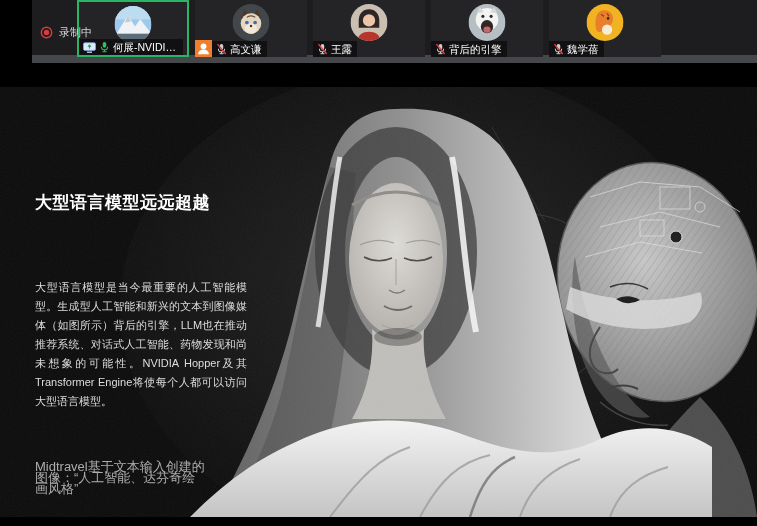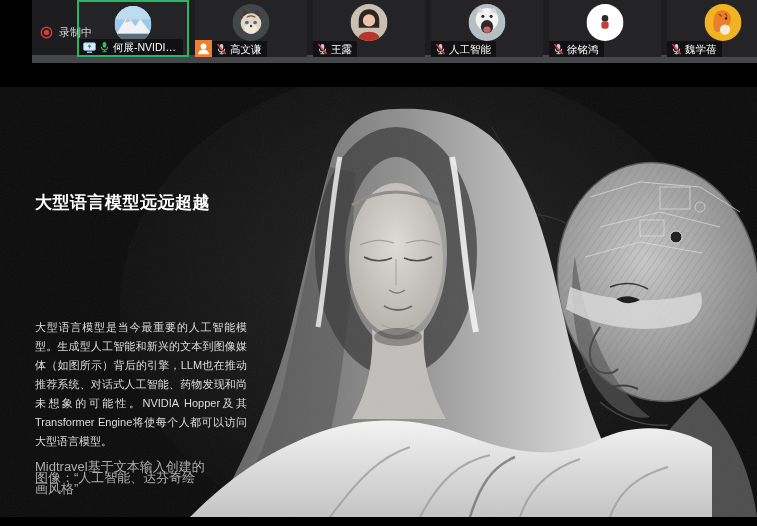--- a/index.html
+++ b/index.html
@@ -27,21 +27,21 @@
   .pbadge svg{display:block;width:100%;height:100%;}
 
   
   .main-area{position:absolute;top:63px;left:0;width:757px;height:337px;background:#000;}
   .slide{position:absolute;top:24px;left:0;width:757px;height:430px;background:#0b0b0c;overflow:hidden;}
   .slide svg.art{position:absolute;top:0;left:0;}
 
   .slide-title{position:absolute;left:35px;top:103px;width:260px;color:#fff;
                font-size:17px;font-weight:bold;line-height:25px;letter-spacing:.5px;}
   .slide-body{position:absolute;left:35px;top:191px;width:212px;color:#dedede;
-              font-size:11px;line-height:19px;text-align:justify;margin-top:40px;}
+              font-size:11px;line-height:19px;text-align:justify;}
   .slide-caption{position:absolute;left:35px;top:374px;width:170px;color:#adadad;
                  font-size:13px;line-height:11px;}
 </style>
 </head>
 <body>
 
 <div class="screen">
 
   <div class="top-strip">
     <div class="shelf"></div>
@@ -150,43 +150,24 @@
           </svg>
         </div>
         <div class="nameb">
           <svg class="micicon" width="11" height="12" viewBox="0 0 12 13">
             <rect x="4.1" y="1" width="3.8" height="6.4" rx="1.9" fill="#cfcfcf"></rect>
             <path d="M2.6 6.2a3.4 3.4 0 0 0 6.8 0" fill="none" stroke="#cfcfcf" stroke-width="1.1"></path>
             <line x1="6" y1="9.8" x2="6" y2="11.3" stroke="#cfcfcf" stroke-width="1.1"></line>
             <line x1="3.8" y1="11.6" x2="8.2" y2="11.6" stroke="#cfcfcf" stroke-width="1.1"></line>
             <line x1="1.6" y1="1.2" x2="10.6" y2="12" stroke="#e24545" stroke-width="1.5"></line>
           </svg>
-          <span class="pname">人工智能</span>
-        </div>
-      </div>
-
-      <div class="tile">
-        <div class="avatar">
-          <svg viewBox="0 0 36 36">
-            <rect width="36" height="36" fill="#ffffff"></rect>
-            <circle cx="18" cy="14" r="3.2" fill="#2e2a28"></circle>
-            <rect x="14.5" y="17" width="7" height="7" rx="2" fill="#c23f38"></rect>
-          </svg>
-        </div>
-        <div class="nameb">
-          <svg class="micicon" width="11" height="12" viewBox="0 0 12 13">
-            <rect x="4.1" y="1" width="3.8" height="6.4" rx="1.9" fill="#cfcfcf"></rect>
-            <path d="M2.6 6.2a3.4 3.4 0 0 0 6.8 0" fill="none" stroke="#cfcfcf" stroke-width="1.1"></path>
-            <line x1="6" y1="9.8" x2="6" y2="11.3" stroke="#cfcfcf" stroke-width="1.1"></line>
-            <line x1="3.8" y1="11.6" x2="8.2" y2="11.6" stroke="#cfcfcf" stroke-width="1.1"></line>
-            <line x1="1.6" y1="1.2" x2="10.6" y2="12" stroke="#e24545" stroke-width="1.5"></line>
-          </svg>
-          <span class="pname">徐铭鸿</span>
-        </div>
-      </div>
+          <span class="pname">背后的引擎</span>
+        </div>
+      </div>
+
 
       <div class="tile">
         <div class="avatar">
           <svg viewBox="0 0 36 36">
             <rect width="36" height="36" fill="#f2b322"></rect>
             <path d="M12 8c4-3 9-2 12 1 3 4 2 9-1 12-4 3-10 9-13 5-2-3-2-15 2-18z" fill="#e97e2d"></path>
             <circle cx="20" cy="25" r="5" fill="#f7ecd7"></circle>
             <path d="M14 10l3 2M20 9l2 3" stroke="#8a4a16" stroke-width="1.3"></path>
             <circle cx="21" cy="14" r="1.3" fill="#3a2a16"></circle>
           </svg>

